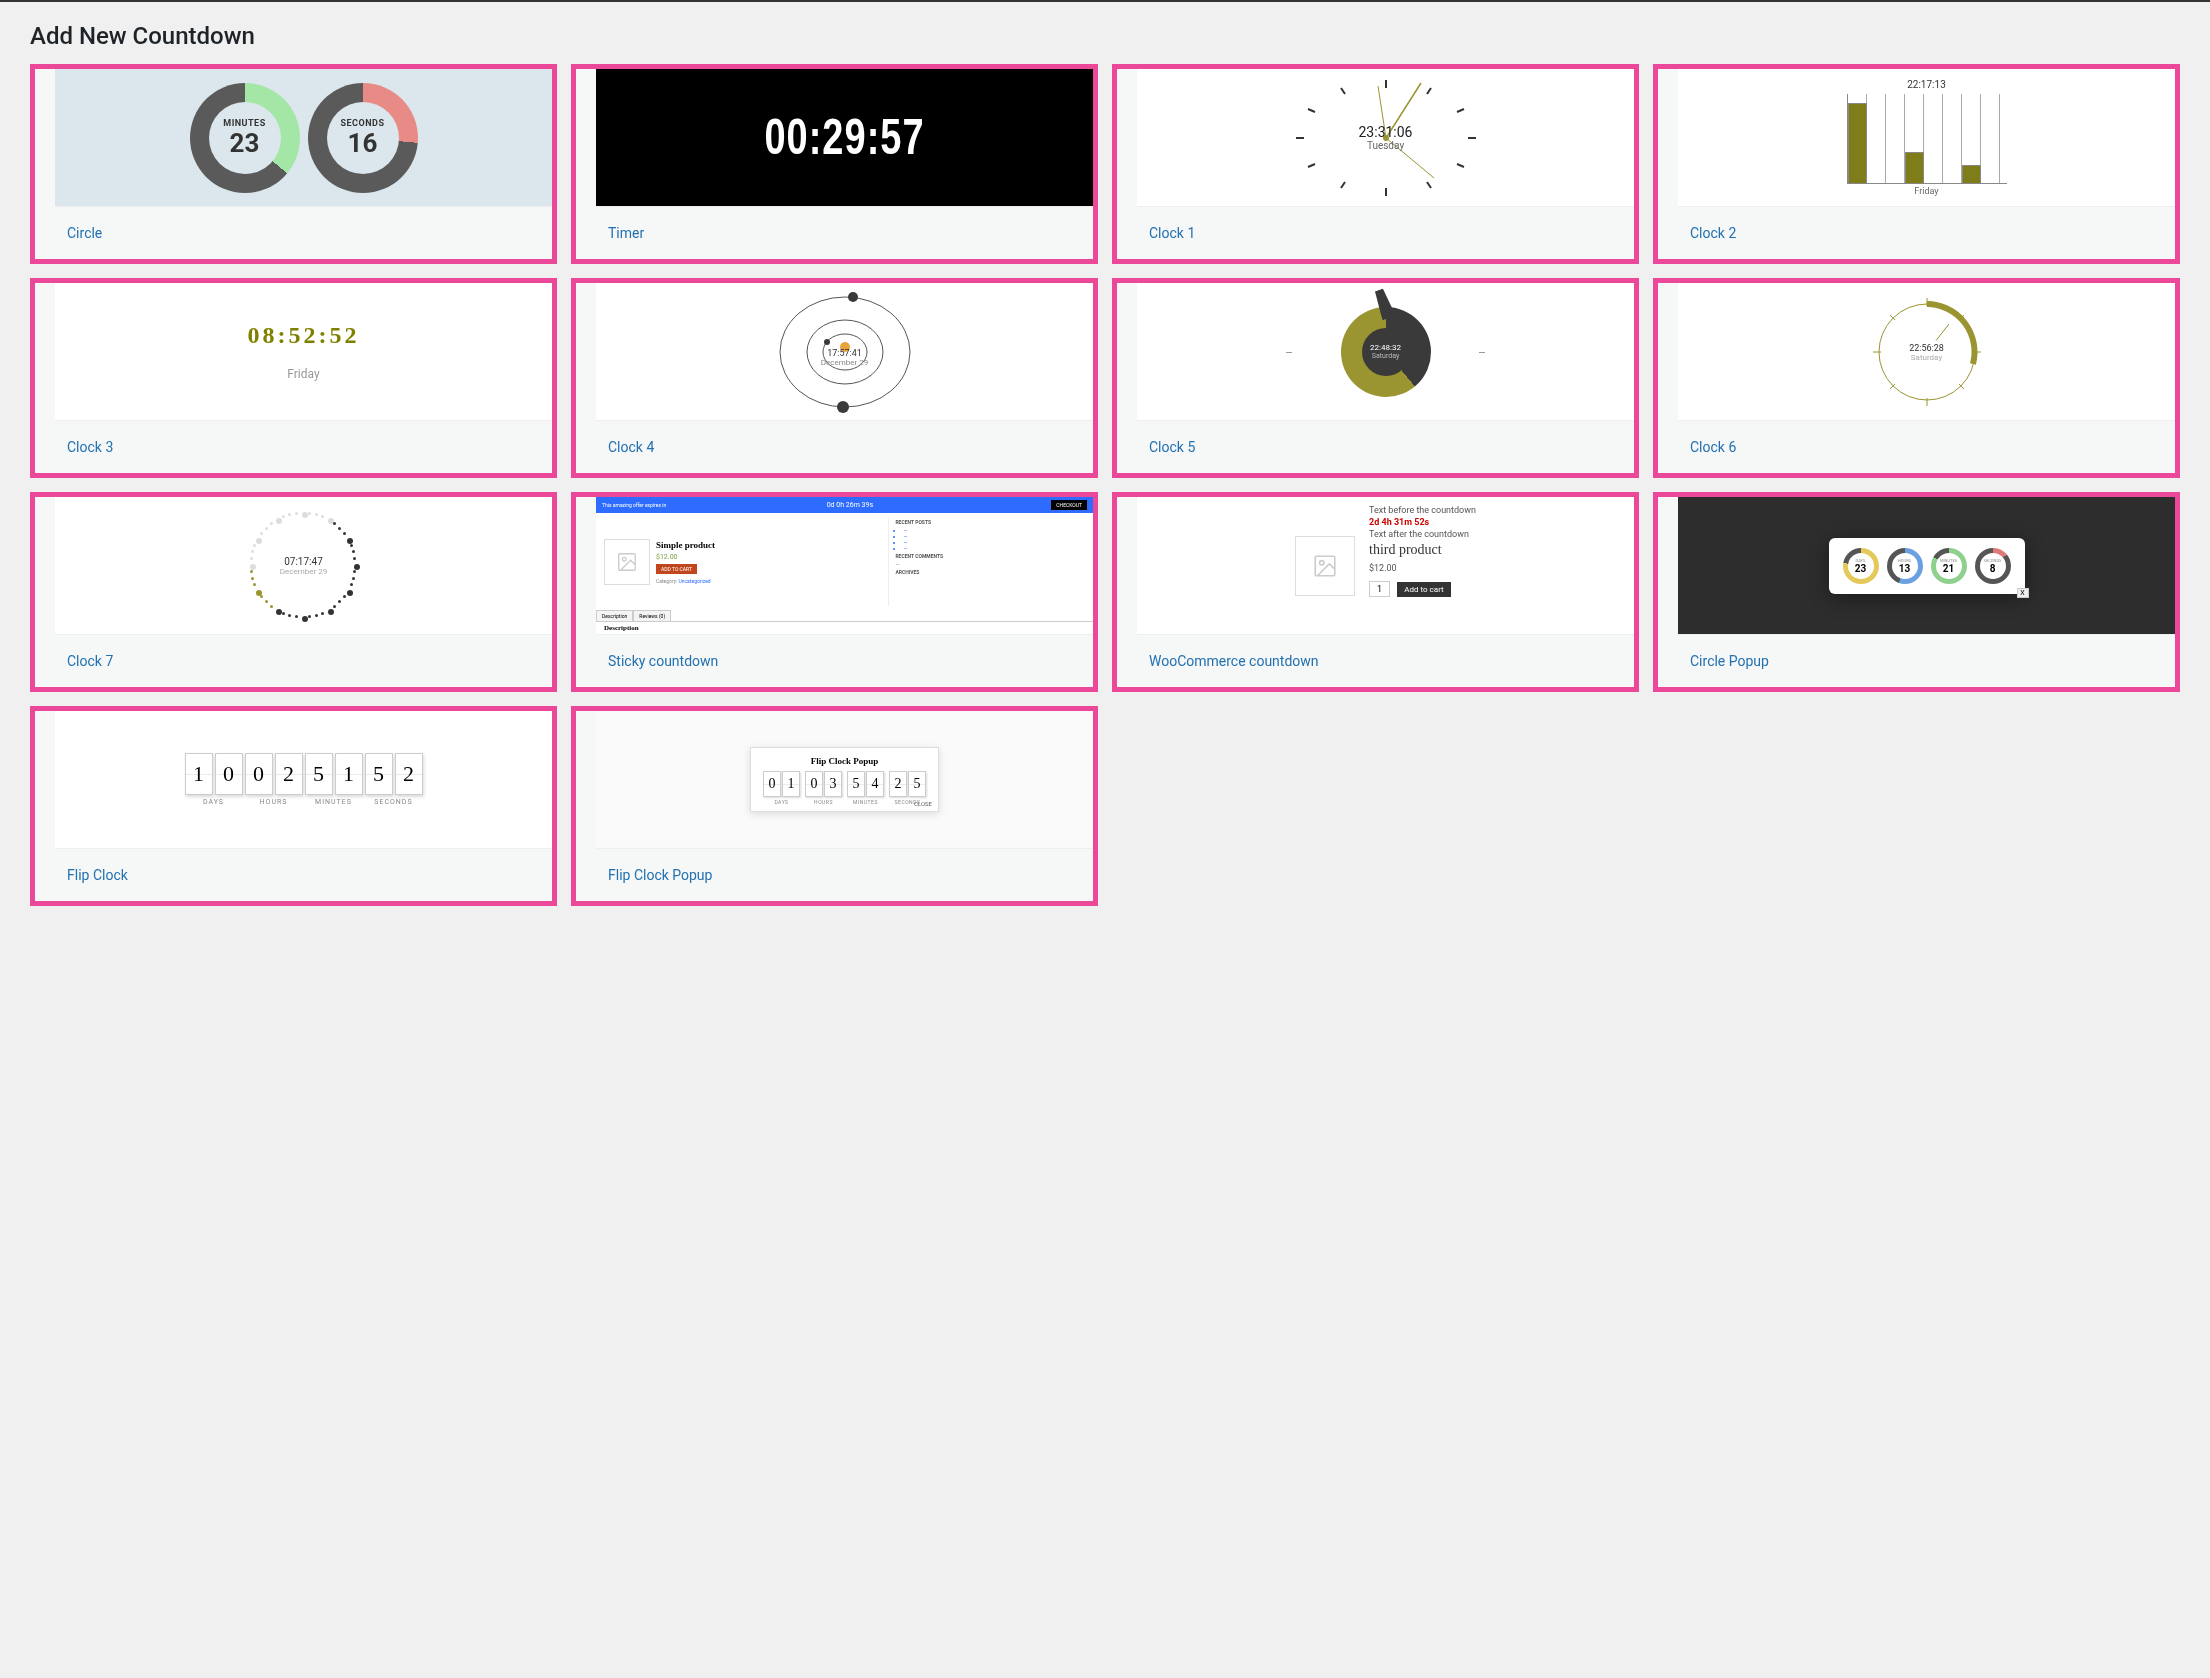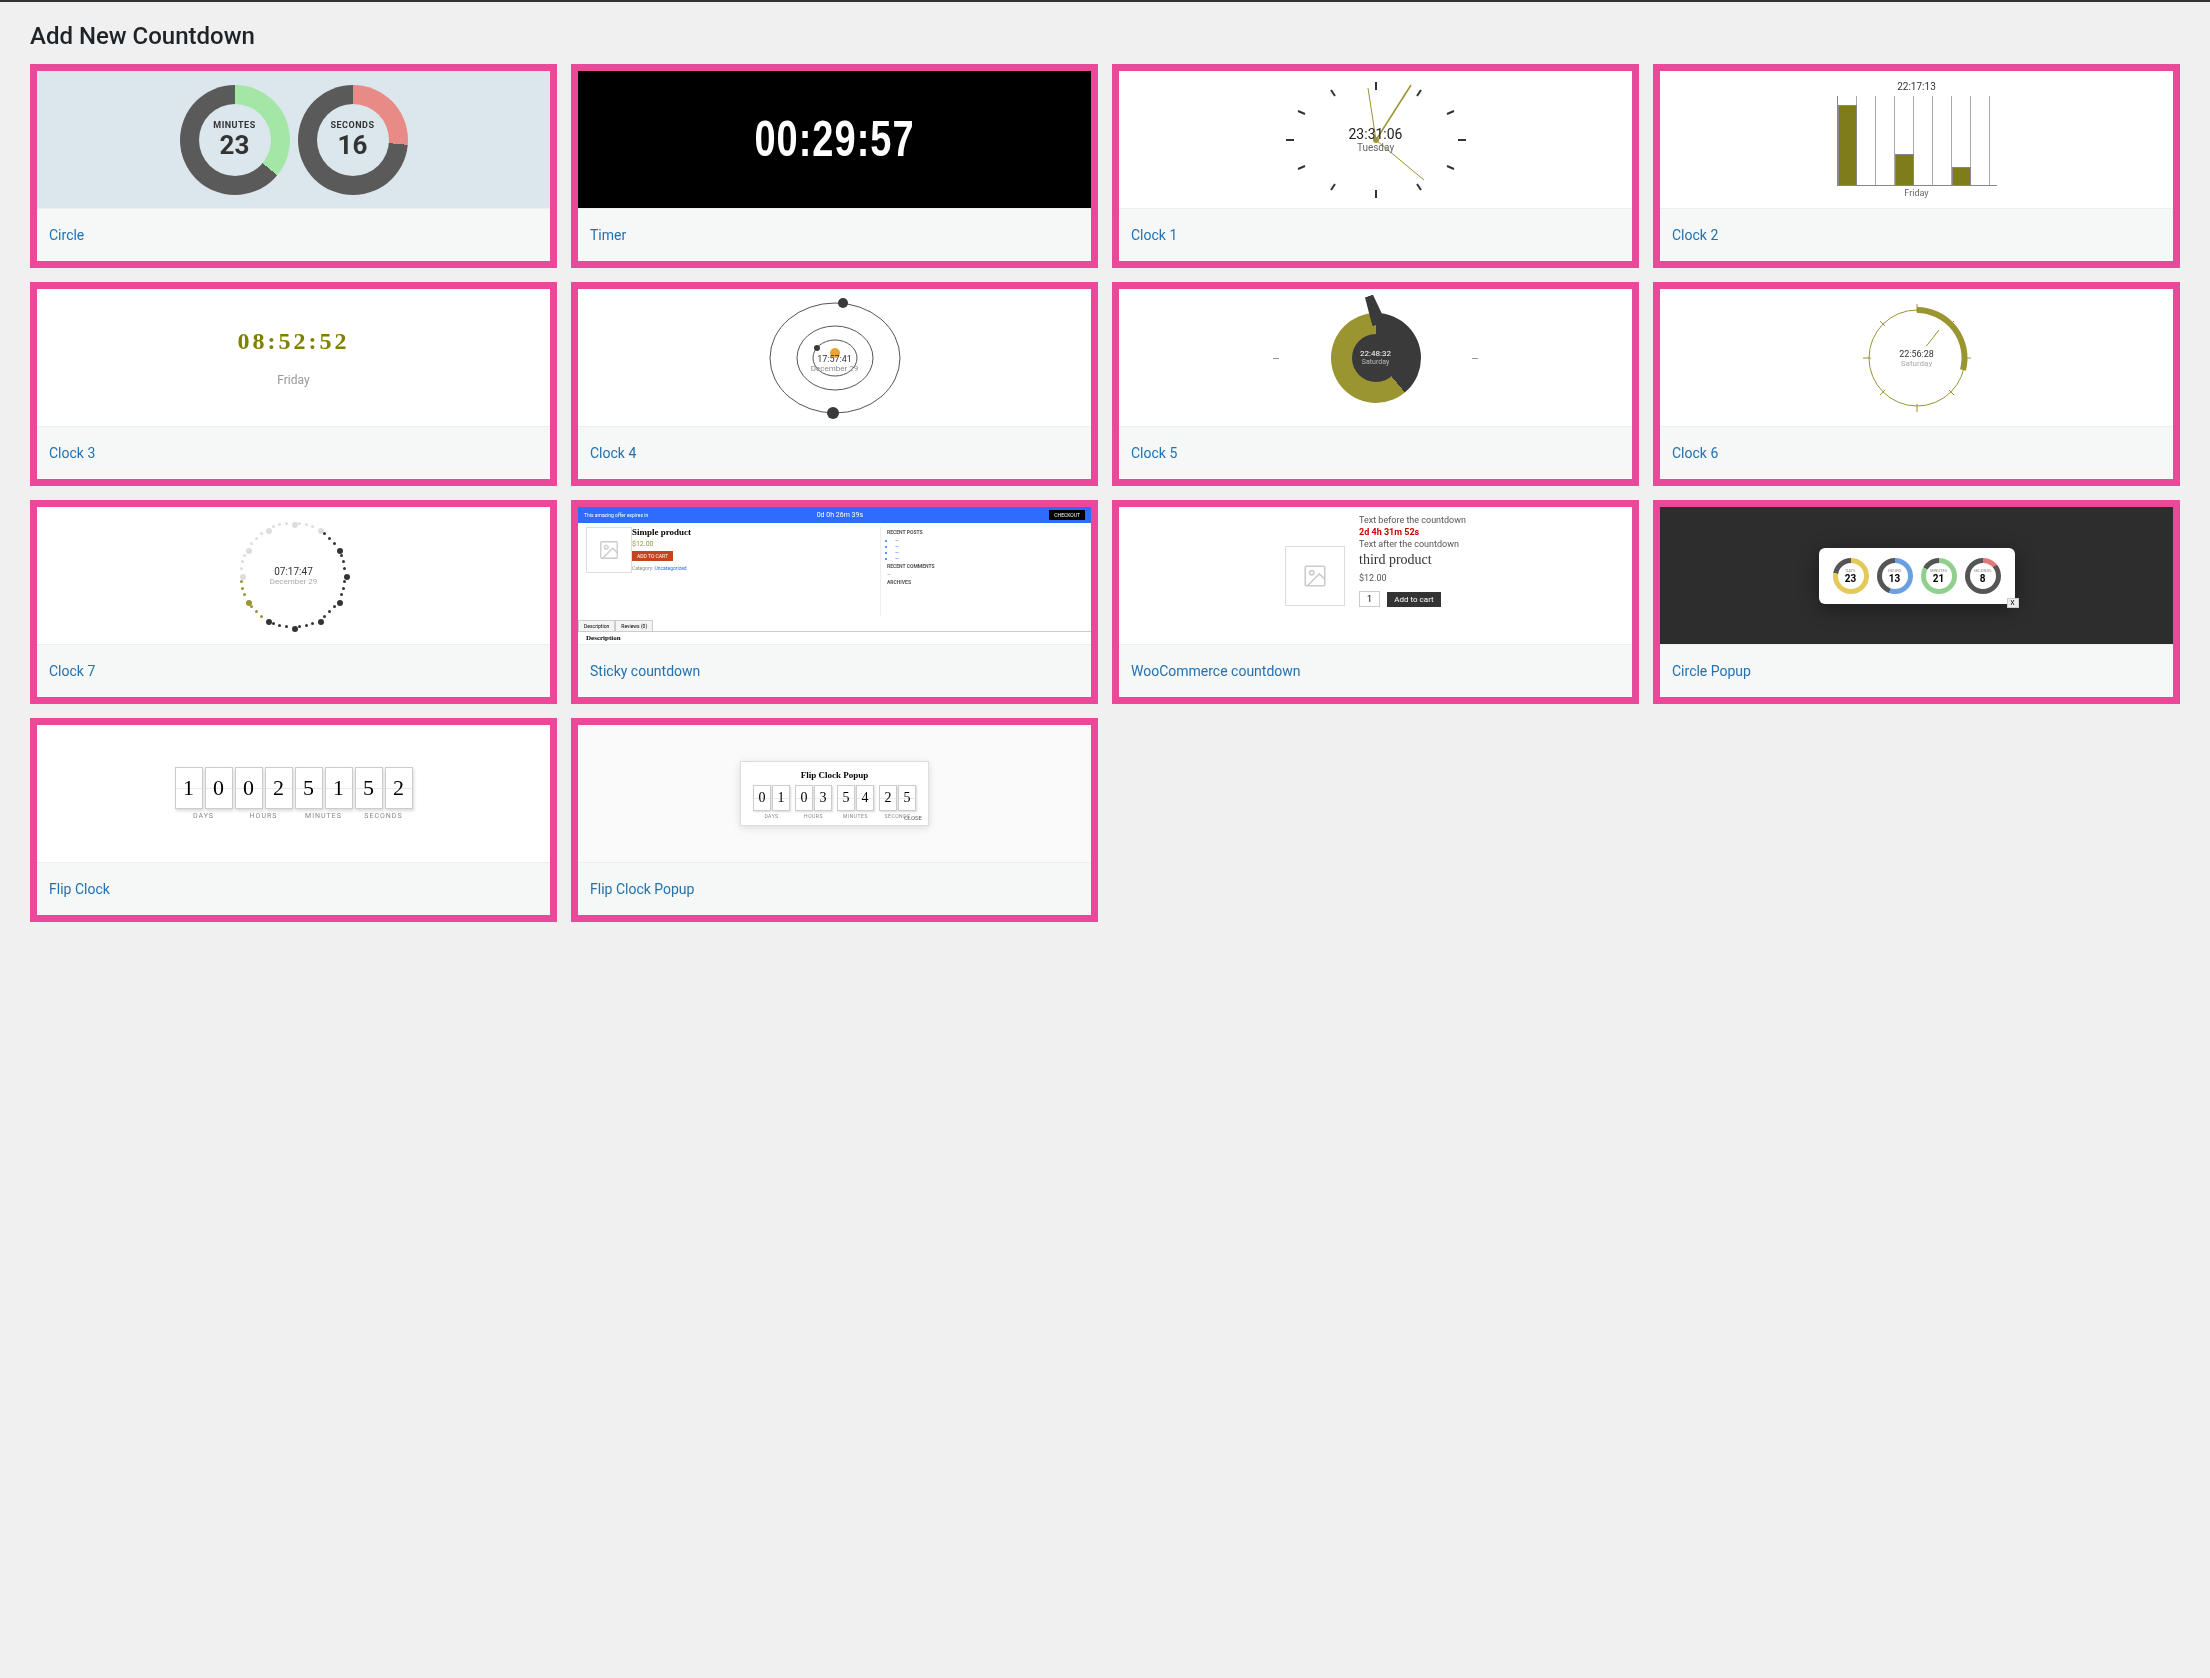--- a/index.html
+++ b/index.html
@@ -15,24 +15,25 @@
     color: #1d2327;
     margin-bottom: 14px;
   }
   .grid {
     display: grid;
     grid-template-columns: repeat(4, 1fr);
     gap: 14px;
   }
   .card {
     background: #f6f7f7;
-    border: 7px solid #ec4899;
+    border: 5px solid #ec4899;
     display: flex;
     flex-direction: column;
     cursor: pointer;
+    padding-left: 20px;
   }
   .thumb {
     height: 138px;
     background: #fff;
     position: relative;
     overflow: hidden;
     border-bottom: 1px solid #eee;
     display: flex;
     align-items: center;
     justify-content: center;
@@ -114,21 +115,21 @@
   .clock7-txt .t{font-size:10px;color:#333;}
   .clock7-txt .d{font-size:8px;color:#aaa;}
 
   
   .thumb-sticky{flex-direction:column;align-items:stretch;padding:0;font-size:6px;}
   .sticky-bar{background:#2d6cff;color:#fff;display:flex;align-items:center;padding:3px 6px;position:relative;}
   .sticky-bar .txt{flex:1;text-align:left;font-size:5px;}
   .sticky-bar .time{flex:1;text-align:left;font-size:7px;}
   .sticky-bar .btn{background:#000;color:#fff;padding:2px 5px;font-size:5px;}
   .sticky-body{flex:1;display:flex;background:#fff;padding:4px 8px;}
-  .sticky-left{flex:1.2;display:flex;}
+  .sticky-left{flex:1.2;display:flex;gap:6px;align-items:center;}
   .sticky-img{width:46px;height:46px;border:1px solid #ddd;display:flex;align-items:center;justify-content:center;color:#ccc;}
   .sticky-prod .title{font-family:Georgia,serif;font-size:9px;font-weight:bold;}
   .sticky-prod .price{color:#7aa03a;font-size:7px;margin:3px 0;}
   .sticky-prod .add{background:#c1461e;color:#fff;padding:2px 5px;font-size:5px;display:inline-block;}
   .sticky-prod .cat{font-size:5px;color:#888;margin-top:4px;}
   .sticky-side{flex:0.8;border-left:1px solid #eee;padding-left:6px;font-size:5px;color:#555;}
   .sticky-side .h{font-weight:bold;text-transform:uppercase;margin:2px 0;}
   .sticky-side ul{list-style:disc;margin-left:8px;color:#2d6cff;}
   .sticky-tabs{display:flex;border-bottom:1px solid #ccc;font-size:5px;}
   .sticky-tabs span{padding:2px 5px;border:1px solid #ccc;border-bottom:none;background:#f4f4f4;}

